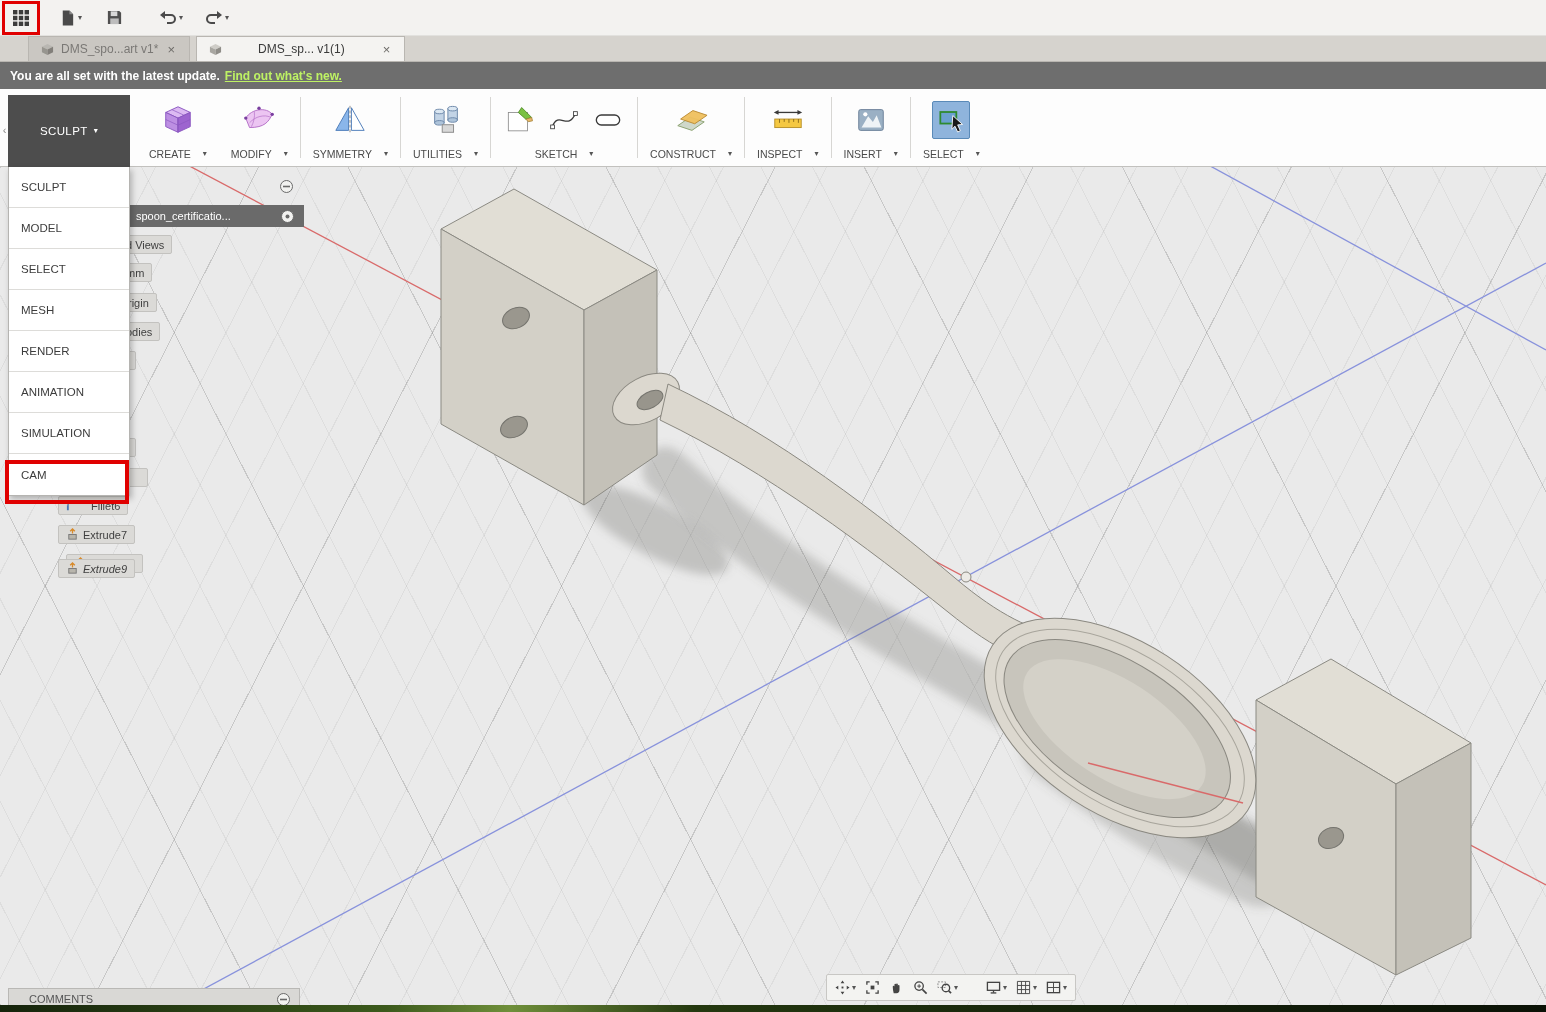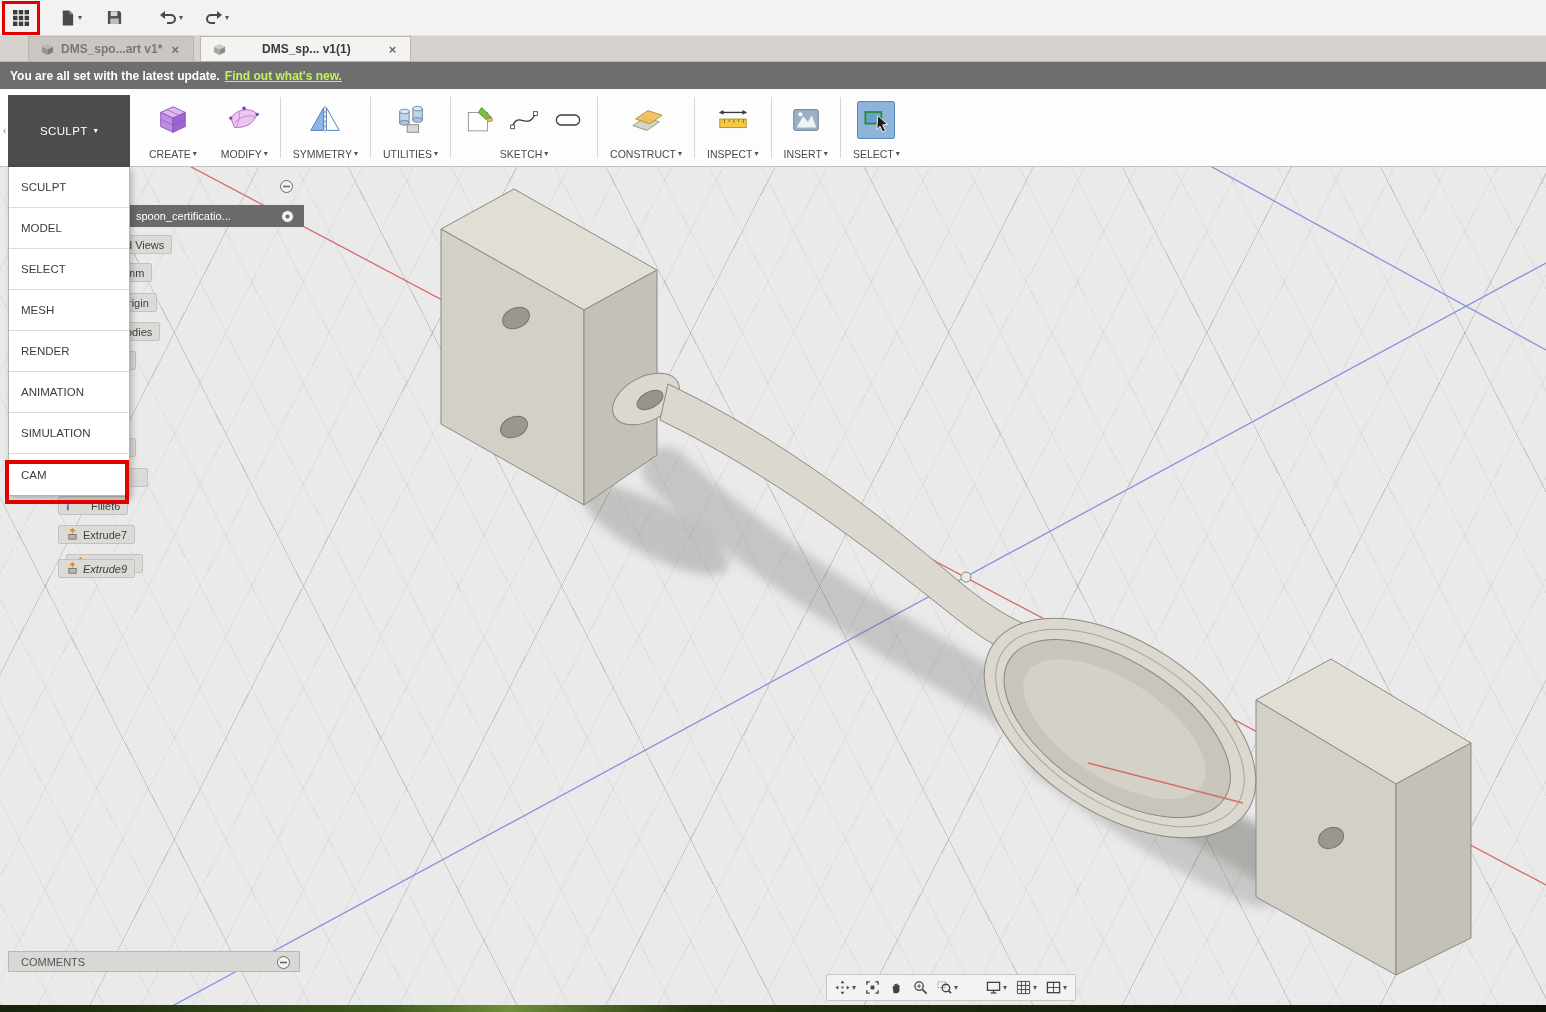--- a/index.html
+++ b/index.html
@@ -6,38 +6,38 @@
   body{width:1546px;height:1012px;font-family:"Liberation Sans",sans-serif;overflow:hidden;background:#fff;}
   .app{position:relative;width:1546px;height:1012px;}
 
   
   .qat{position:absolute;top:0;left:0;width:100%;height:36px;background:#f3f2f0;border-bottom:1px solid #e2e1de;display:flex;align-items:center;gap:2px;padding-left:6px;box-sizing:border-box;}
   .qat-btn{display:flex;align-items:center;gap:2px;padding:4px 5px;border-radius:2px;cursor:default;}
   .caret{font-size:8px;color:#555;line-height:1;}
   .qat-sep{width:14px;}
 
   
-  .tabbar{position:absolute;top:36px;left:0;width:100%;height:26px;background:#d6d3ce;border-bottom:1px solid #b9b6b1;display:flex;align-items:flex-end;padding-left:28px;box-sizing:border-box;font-weight:bold;}
+  .tabbar{position:absolute;top:36px;left:0;width:100%;height:26px;background:#d6d3ce;border-bottom:1px solid #b9b6b1;display:flex;align-items:flex-end;padding-left:28px;box-sizing:border-box;}
   .tab{height:25px;display:flex;align-items:center;gap:7px;padding:0 12px;font-size:12px;border:1px solid #b9b6b1;border-bottom:none;margin-right:6px;box-sizing:border-box;}
   .tab.inactive{background:#cac7c2;color:#7a7875;}
   .tab.active{background:#f4f3f1;color:#3a3a3a;gap:36px;}
   .tab .close{font-size:13px;color:#6e6c69;padding:0 2px;cursor:default;}
 
   
   .banner{position:absolute;top:62px;left:0;width:100%;height:27px;background:#6e6e6e;color:#fff;display:flex;align-items:center;padding-left:10px;box-sizing:border-box;font-size:12px;font-weight:bold;gap:5px;}
   .banner a{color:#bef264;text-decoration:underline;cursor:pointer;}
 
   
   .ribbon{position:absolute;top:89px;left:0;width:100%;height:78px;background:#fdfdfd;border-bottom:1px solid #c2c1be;display:flex;align-items:stretch;padding-left:137px;box-sizing:border-box;}
   .rgroup{display:flex;flex-direction:column;align-items:center;justify-content:flex-end;padding:6px 12px 6px;gap:4px;}
   .ricon-row{display:flex;align-items:center;gap:10px;flex:1;}
   .ricon{width:38px;height:38px;display:flex;align-items:center;justify-content:center;border-radius:2px;}
   .ricon.small{width:34px;height:34px;}
   .ricon.hl{background:#8fb4dc;border:1px solid #5a8ab8;box-sizing:border-box;}
-  .rlabel{font-size:10.5px;color:#4a4a4a;display:flex;align-items:center;gap:2px;white-space:nowrap;}
+  .rlabel{font-size:10.5px;color:#4a4a4a;display:flex;align-items:center;gap:12px;white-space:nowrap;}
   .rsep{width:1px;background:#d7d6d3;margin:8px 0;}
 
   
   .ws-header{position:absolute;top:95px;left:8px;width:122px;height:72px;background:#4d4d4d;color:#fff;z-index:30;display:flex;align-items:center;justify-content:center;gap:6px;font-size:11.5px;letter-spacing:.4px;cursor:default;}
   .ws-menu{position:absolute;top:167px;left:8px;width:122px;background:#fff;border:1px solid #b5b4b1;border-top:none;box-shadow:2px 3px 6px rgba(0,0,0,.25);z-index:30;box-sizing:border-box;}
   .ws-item{height:41px;display:flex;align-items:center;padding-left:12px;font-size:11.5px;color:#3c3c3c;border-bottom:1px solid #dddcd9;cursor:default;box-sizing:border-box;}
   .ws-item:last-child{border-bottom:none;}
 
   
   .viewport{position:absolute;top:167px;left:0;width:1546px;height:838px;
@@ -50,21 +50,21 @@
     overflow:hidden;}
   .scene{position:absolute;top:0;left:0;}
 
   
   .browser-top-circle{position:absolute;left:279px;top:12px;z-index:5;}
   .doc-header{position:absolute;left:8px;top:38px;width:296px;height:22px;background:#6a6a6a;color:#fff;font-size:11px;display:flex;align-items:center;padding-left:128px;box-sizing:border-box;z-index:5;white-space:nowrap;overflow:hidden;}
   .doc-header-circle{position:absolute;left:280px;top:42px;z-index:5;}
   .pill{position:absolute;height:19px;background:#dbdad7;border:1px solid #c3c2bf;border-radius:2px;display:flex;align-items:center;gap:4px;padding:0 7px;font-size:11px;color:#3f3f3f;z-index:5;box-sizing:border-box;white-space:nowrap;}
 
   
-  .comments{position:absolute;left:8px;top:784px;width:292px;height:21px;background:#d9d8d5;border:1px solid #b9b8b5;display:flex;align-items:center;font-size:11px;color:#565656;padding-left:12px;box-sizing:border-box;z-index:5;text-align:center;}
+  .comments{position:absolute;left:8px;top:821px;width:292px;height:21px;background:#d9d8d5;border:1px solid #b9b8b5;display:flex;align-items:center;font-size:11px;color:#565656;padding-left:20px;box-sizing:border-box;z-index:5;text-align:center;}
   .comments .circ{position:absolute;right:8px;top:3px;}
 
   
   .navbar{position:absolute;left:826px;top:807px;height:25px;display:flex;align-items:center;background:rgba(243,243,241,.95);border:1px solid #c8c7c4;border-radius:2px;padding:0 4px;gap:1px;z-index:5;}
   .nav-btn{display:flex;align-items:center;gap:2px;padding:2px 4px;border-radius:2px;cursor:default;}
   .nav-gap{width:18px;}
 
   
   .taskbar-edge{position:absolute;top:1005px;left:0;width:100%;height:7px;background:linear-gradient(90deg,#15230b,#3c5a1c 25%,#6f8f3a 33%,#24380f 45%,#15230b 70%,#0b1206);}
 

